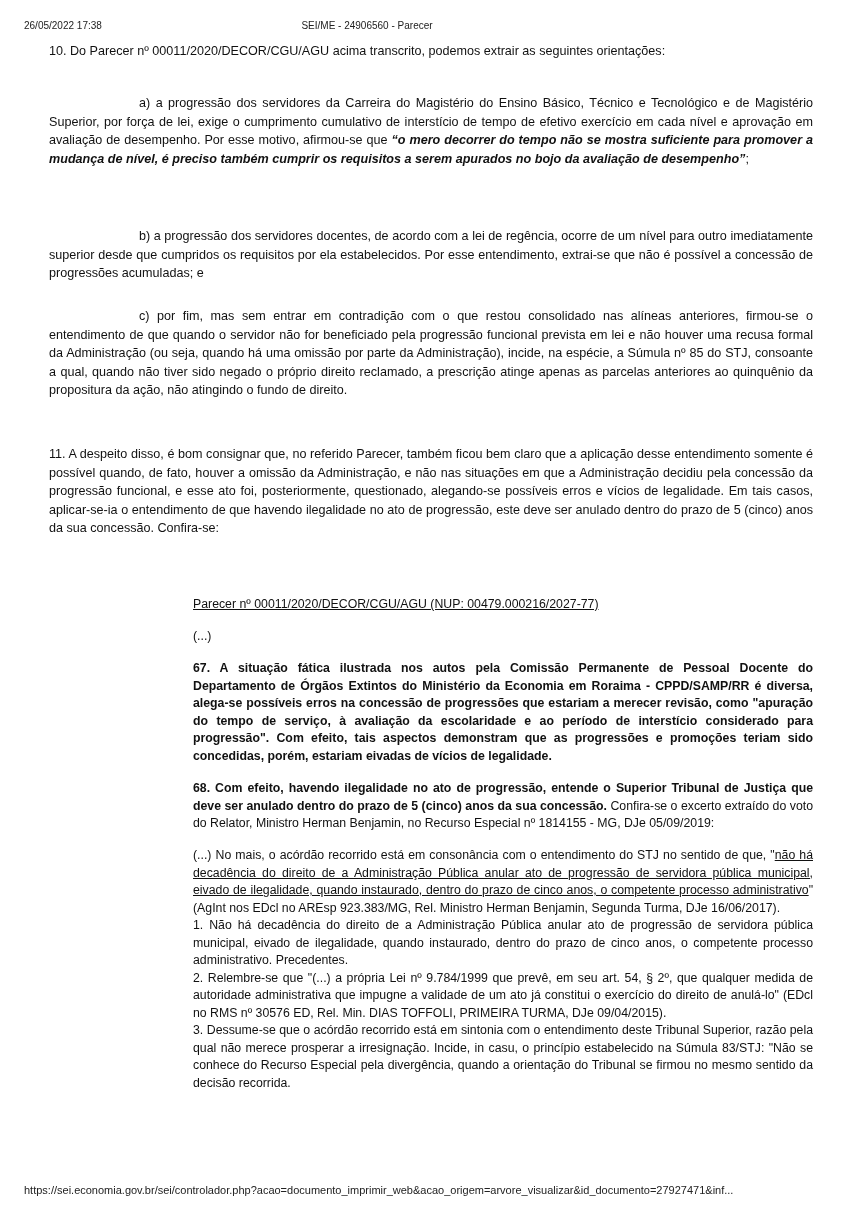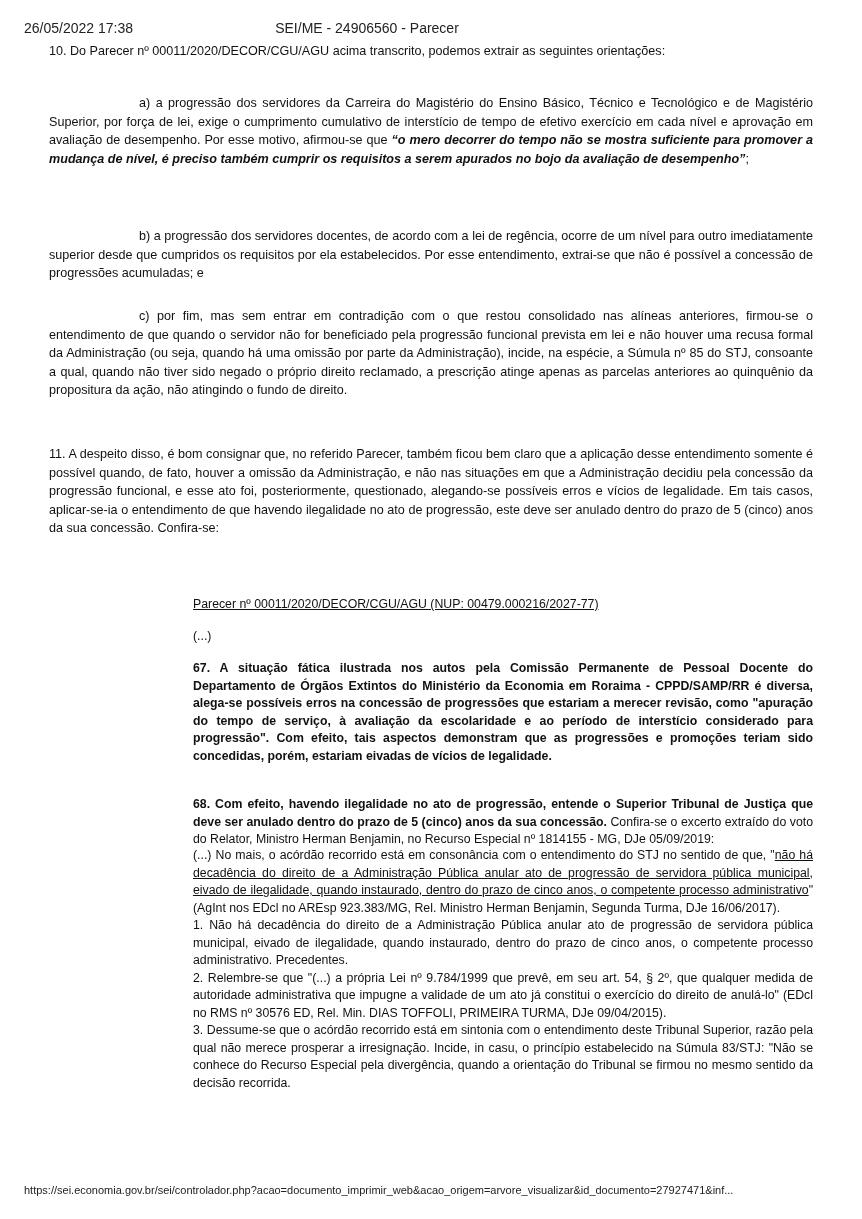--- a/index.html
+++ b/index.html
@@ -1,18 +1,18 @@
 <!DOCTYPE html>
 <html><head>
 <meta charset="utf-8">
 <style>
   html, body { margin: 0; padding: 0; background: #ffffff; }
   body { width: 862px; height: 1219px; position: relative; overflow: hidden; color: #000; }
   .hdr { position: absolute; top: 20px; left: 0; width: 862px; height: 16px;
-         font-family: "Liberation Sans", sans-serif; font-size: 14px; color: #222; }
+         font-family: "Liberation Sans", sans-serif; font-size: 10px; color: #222; }
   .hdr .date { position: absolute; left: 24px; top: 0; }
   .hdr .title { position: absolute; left: 0; width: 734px; text-align: center; top: 0; }
   .ftr { position: absolute; top: 1184px; left: 0; width: 768px; height: 16px;
          font-family: "Liberation Sans", sans-serif; font-size: 11px; color: #222; }
   .ftr .url { position: absolute; left: 24px; top: 0; white-space: nowrap; }
   .ftr .page { position: absolute; right: 38px; top: 0; margin-top: 36px; }
 
   .doc { font-family: "Liberation Sans", sans-serif; font-size: 12.6px; line-height: 18.6px; color: #111; }
   .p { position: absolute; left: 49px; width: 764px; text-align: justify; margin: 0; }
   .p .indent { display: inline-block; width: 90px; }
@@ -40,21 +40,21 @@
   <p class="p" style="top:307px;"><span class="indent"></span><span>c) por fim, mas sem entrar em contradição com o que restou consolidado nas alíneas anteriores, firmou-se o entendimento de que quando o servidor não for beneficiado pela progressão funcional prevista em lei e não houver uma recusa formal da Administração (ou seja, quando há uma omissão por parte da Administração), incide, na espécie, a Súmula nº 85 do STJ, consoante a qual, quando não tiver sido negado o próprio direito reclamado, a prescrição atinge apenas as parcelas anteriores ao quinquênio da propositura da ação, não atingindo o fundo de direito.</span></p>
 
   <p class="p" style="top:445px;">11. A despeito disso, é bom consignar que, no referido Parecer, também ficou bem claro que a aplicação desse entendimento somente é possível quando, de fato, houver a omissão da Administração, e não nas situações em que a Administração decidiu pela concessão da progressão funcional, e esse ato foi, posteriormente, questionado, alegando-se possíveis erros e vícios de legalidade. Em tais casos, aplicar-se-ia o entendimento de que havendo ilegalidade no ato de progressão, este deve ser anulado dentro do prazo de 5 (cinco) anos da sua concessão. Confira-se:</p>
 
   <p class="quote" style="top:596px;"><span class="u">Parecer nº 00011/2020/DECOR/CGU/AGU (NUP: 00479.000216/2027-77)</span></p>
 
   <p class="quote" style="top:628px;">(...)</p>
 
   <p class="quote" style="top:660px;"><b>67. A situação fática ilustrada nos autos pela Comissão Permanente de Pessoal Docente do Departamento de Órgãos Extintos do Ministério da Economia em Roraima - CPPD/SAMP/RR é diversa, alega-se possíveis erros na concessão de progressões que estariam a merecer revisão, como "apuração do tempo de serviço, à avaliação da escolaridade e ao período de interstício considerado para progressão". Com efeito, tais aspectos demonstram que as progressões e promoções teriam sido concedidas, porém, estariam eivadas de vícios de legalidade.</b></p>
 
-  <p class="quote" style="top:780px;margin-top:16px;"><b>68. Com efeito, havendo ilegalidade no ato de progressão, entende o Superior Tribunal de Justiça que deve ser anulado dentro do prazo de 5 (cinco) anos da sua concessão.</b><span> Confira-se o excerto extraído do voto do Relator, Ministro Herman Benjamin, no Recurso Especial nº 1814155 - MG, DJe 05/09/2019:</span></p>
+  <p class="quote" style="top:780px;"><b>68. Com efeito, havendo ilegalidade no ato de progressão, entende o Superior Tribunal de Justiça que deve ser anulado dentro do prazo de 5 (cinco) anos da sua concessão.</b><span> Confira-se o excerto extraído do voto do Relator, Ministro Herman Benjamin, no Recurso Especial nº 1814155 - MG, DJe 05/09/2019:</span></p>
 
   <div class="quote" style="top:847px;">
     <div><span>(...) No mais, o acórdão recorrido está em consonância com o entendimento do STJ no sentido de que, "</span><span class="u">não há decadência do direito de a Administração Pública anular ato de progressão de servidora pública municipal, eivado de ilegalidade, quando instaurado, dentro do prazo de cinco anos, o competente processo administrativo</span><span>" (AgInt nos EDcl no AREsp 923.383/MG, Rel. Ministro Herman Benjamin, Segunda Turma, DJe 16/06/2017).</span></div>
     <div>1. Não há decadência do direito de a Administração Pública anular ato de progressão de servidora pública municipal, eivado de ilegalidade, quando instaurado, dentro do prazo de cinco anos, o competente processo administrativo. Precedentes.</div>
     <div>2. Relembre-se que "(...) a própria Lei nº 9.784/1999 que prevê, em seu art. 54, § 2º, que qualquer medida de autoridade administrativa que impugne a validade de um ato já constitui o exercício do direito de anulá-lo" (EDcl no RMS nº 30576 ED, Rel. Min. DIAS TOFFOLI, PRIMEIRA TURMA, DJe 09/04/2015).</div>
     <div>3. Dessume-se que o acórdão recorrido está em sintonia com o entendimento deste Tribunal Superior, razão pela qual não merece prosperar a irresignação. Incide, in casu, o princípio estabelecido na Súmula 83/STJ: "Não se conhece do Recurso Especial pela divergência, quando a orientação do Tribunal se firmou no mesmo sentido da decisão recorrida.</div>
   </div>
 </div>
 
 <div class="ftr">

